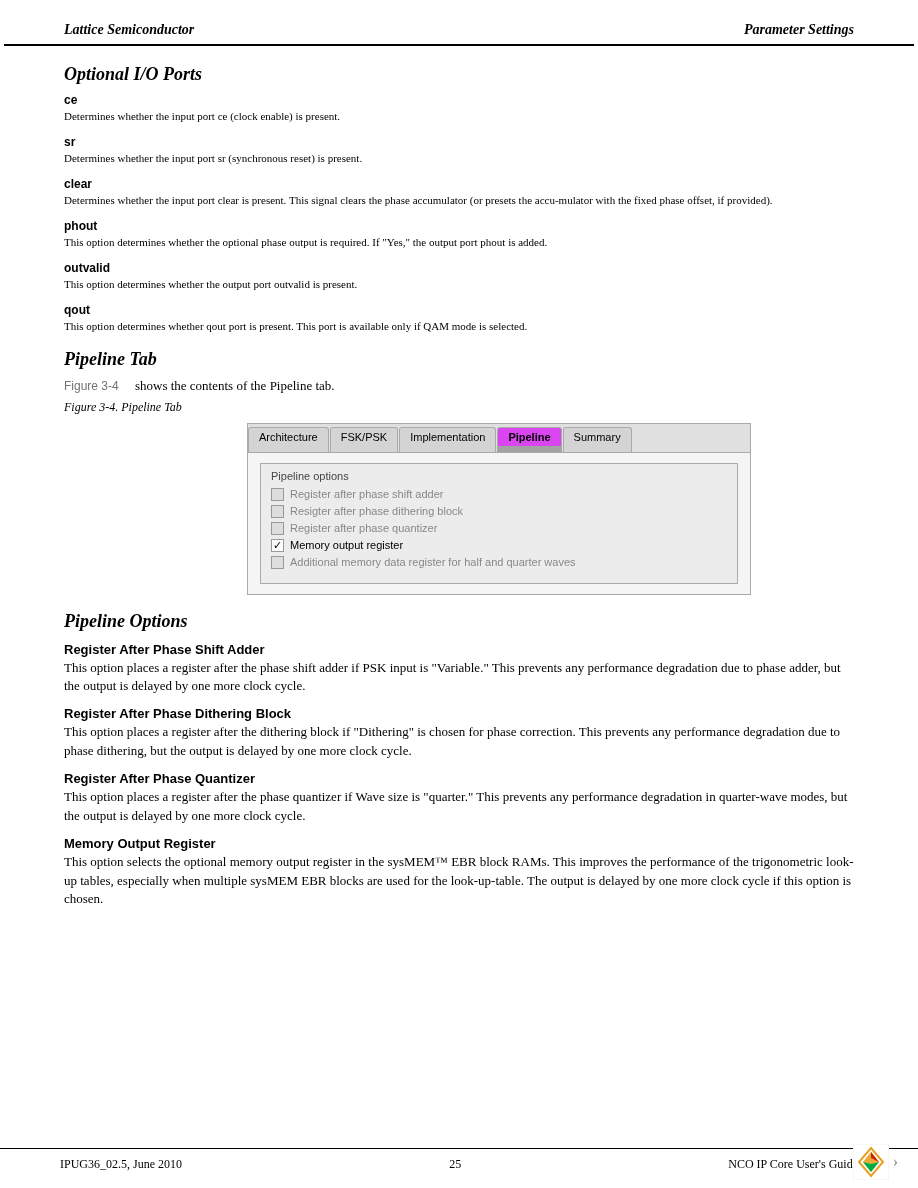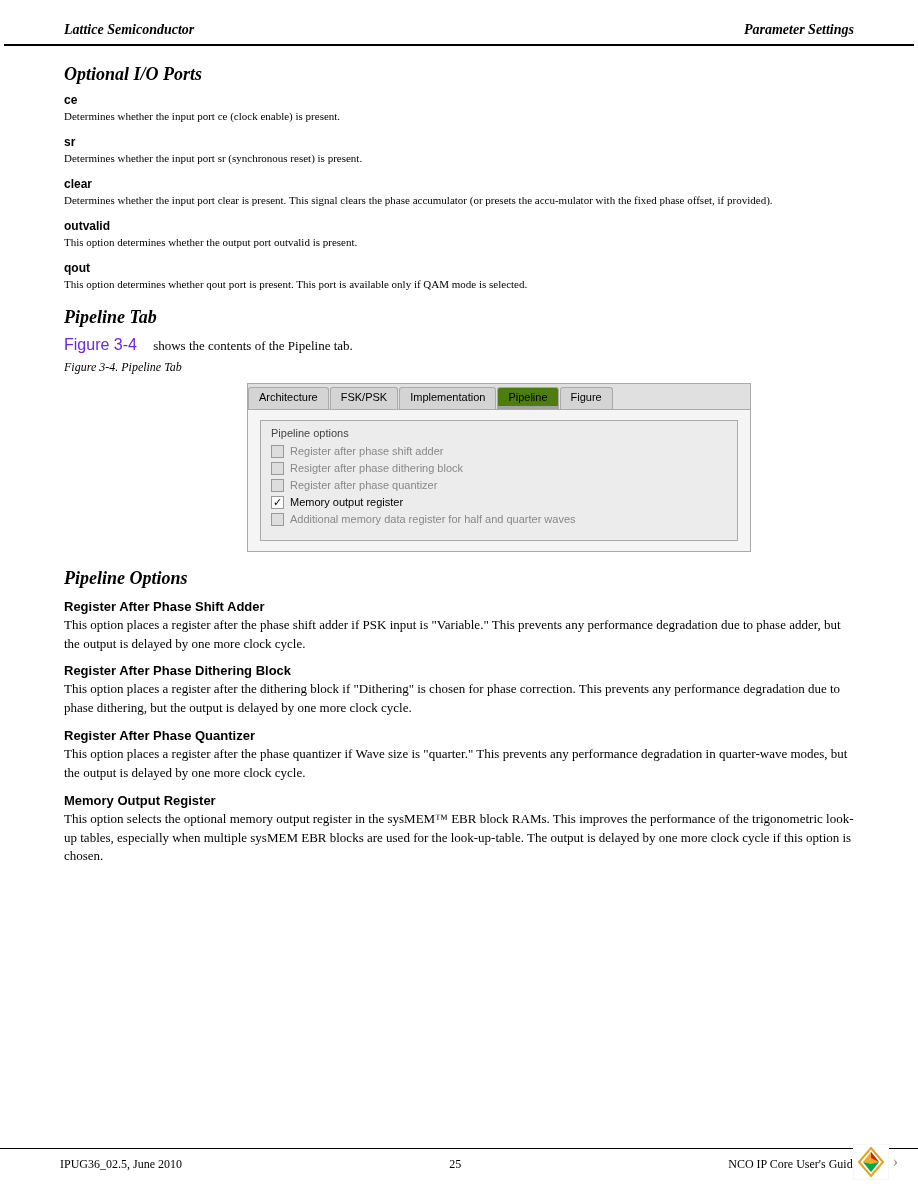--- a/index.html
+++ b/index.html
@@ -75,23 +75,23 @@
       font-weight: bold;
       margin-bottom: 2px;
     }
     .term-desc {
       font-family: "Times New Roman", Times, serif;
       font-size: 11px;
       line-height: 1.45;
     }
     
     .fig-link {
-      color: #6d28d9;
+      color: #737373;
       font-family: Arial, sans-serif;
-      font-size: 16px;
+      font-size: 12px;
       text-decoration: none;
     }
     .fig-ref-line {
       font-family: "Times New Roman", Times, serif;
       font-size: 13px;
       margin-bottom: 6px;
     }
     .fig-caption {
       font-family: "Times New Roman", Times, serif;
       font-size: 12px;
@@ -123,23 +123,23 @@
       border: 1px solid #aaa;
       border-bottom: none;
       background: #d4d4d4;
       margin-right: 1px;
       font-size: 11px;
       color: #000;
       cursor: default;
       border-radius: 3px 3px 0 0;
     }
     .ptab.active {
-      background: #4d7c0f;
-      border-bottom: 3px solid #a3a3a3;
-      font-weight: normal;
+      background: #d946ef;
+      border-bottom: 6px solid #a3a3a3;
+      font-weight: bold;
     }
     .pipeline-inner {
       padding: 10px 12px 10px 12px;
     }
     .pipeline-options-group {
       border: 1px solid #aaa;
       padding: 6px 10px 10px 10px;
       background: #ececec;
     }
     .pipeline-options-label {
@@ -227,20 +227,24 @@
     <div class="term-block">
       <div class="term-label">sr</div>
       <div class="term-desc">Determines whether the input port sr (synchronous reset) is present.</div>
     </div>
 
     <div class="term-block">
       <div class="term-label">clear</div>
       <div class="term-desc">Determines whether the input port clear is present. This signal clears the phase accumulator (or presets the accu-mulator with the fixed phase offset, if provided).</div>
     </div>
 
+    <div class="term-block">
+      <div class="term-label">phout</div>
+      <div class="term-desc">This option determines whether the optional phase output is required. If "Yes," the output port phout is added.</div>
+    </div>
 
     <div class="term-block">
       <div class="term-label">outvalid</div>
       <div class="term-desc">This option determines whether the output port outvalid is present.</div>
     </div>
 
     <div class="term-block">
       <div class="term-label">qout</div>
       <div class="term-desc">This option determines whether qout port is present. This port is available only if QAM mode is selected.</div>
     </div>
@@ -254,21 +258,21 @@
 
       <div class="fig-caption">Figure 3-4. Pipeline Tab</div>
 
       <div class="pipeline-figure">
         <div class="pipeline-box">
           <div class="pipeline-tabs">
             <div class="ptab">Architecture</div>
             <div class="ptab">FSK/PSK</div>
             <div class="ptab">Implementation</div>
             <div class="ptab active">Pipeline</div>
-            <div class="ptab">Figure</div>
+            <div class="ptab">Summary</div>
           </div>
           <div class="pipeline-inner">
             <div class="pipeline-options-group">
               <div class="pipeline-options-label">Pipeline options</div>
               <div class="pipeline-option-row">
                 <div class="pipeline-checkbox"></div>
                 <span>Register after phase shift adder</span>
               </div>
               <div class="pipeline-option-row">
                 <div class="pipeline-checkbox"></div>

